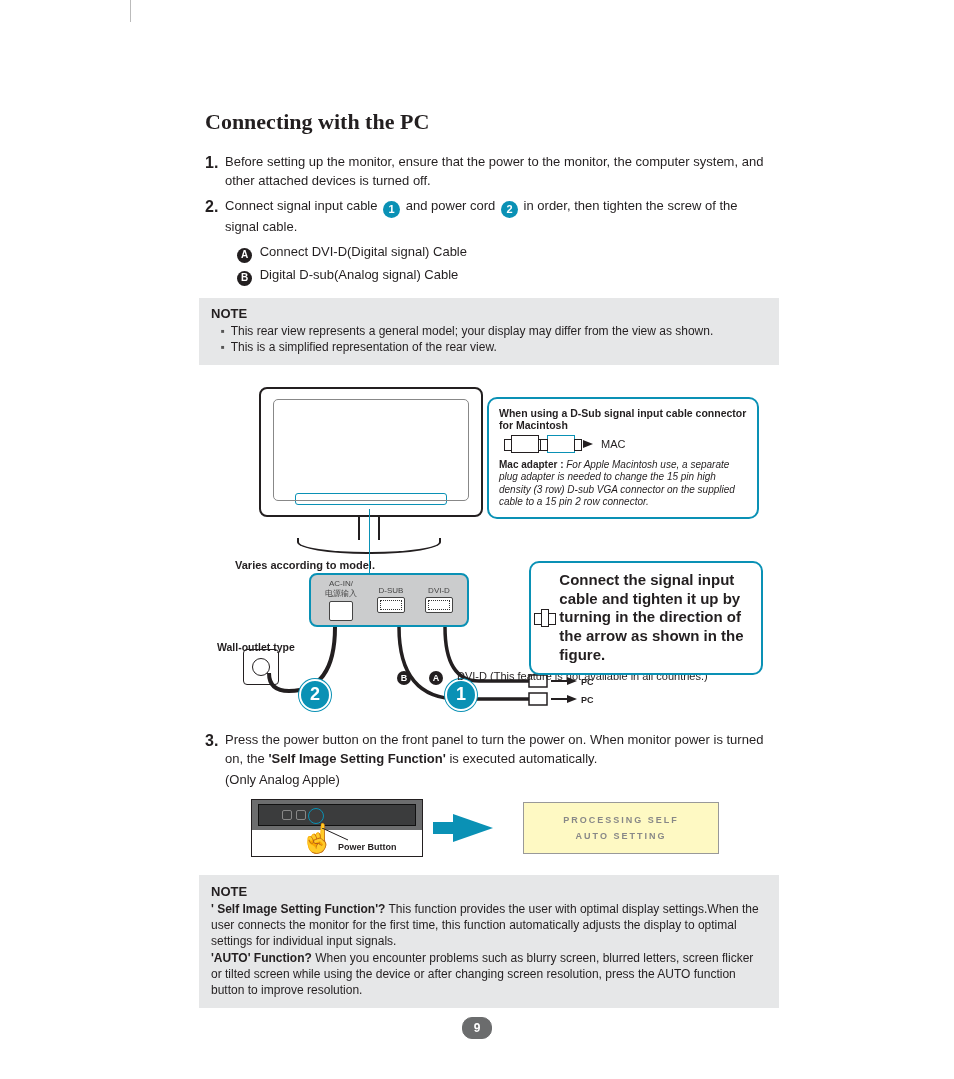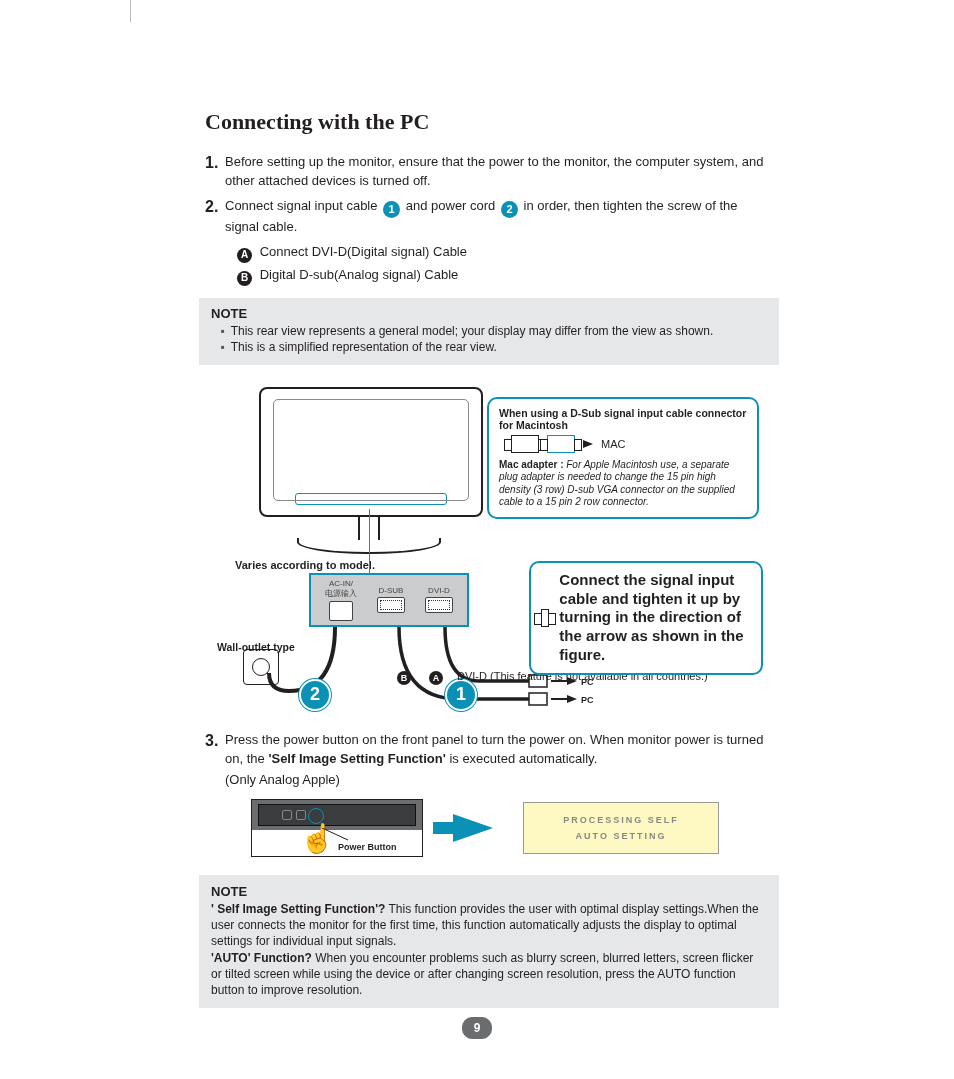--- a/index.html
+++ b/index.html
@@ -189,21 +189,21 @@
     font-weight: bold;
   }
 
   
   .port-box {
     position: absolute;
     top: 192px; left: 110px;
     width: 160px; height: 54px;
     background:#cbcccd;
     border:2px solid #0a91b5;
-    border-radius:0;
+    border-radius:8px;
     display:flex;
     align-items:center;
     justify-content:space-around;
     padding:4px 4px;
     box-sizing:border-box;
   }
   .port-cell { text-align:center; font-size:8px; color:#444; }
   .port-cell .port { width:26px; height:14px; background:#fff; border:1.5px solid #444; border-radius:2px; margin:2px auto 0 auto; position:relative; }
   .port-cell.ac .port{ width:22px; height:18px; }
   .port-cell.dsub .port::after, .port-cell.dvid .port::after{

